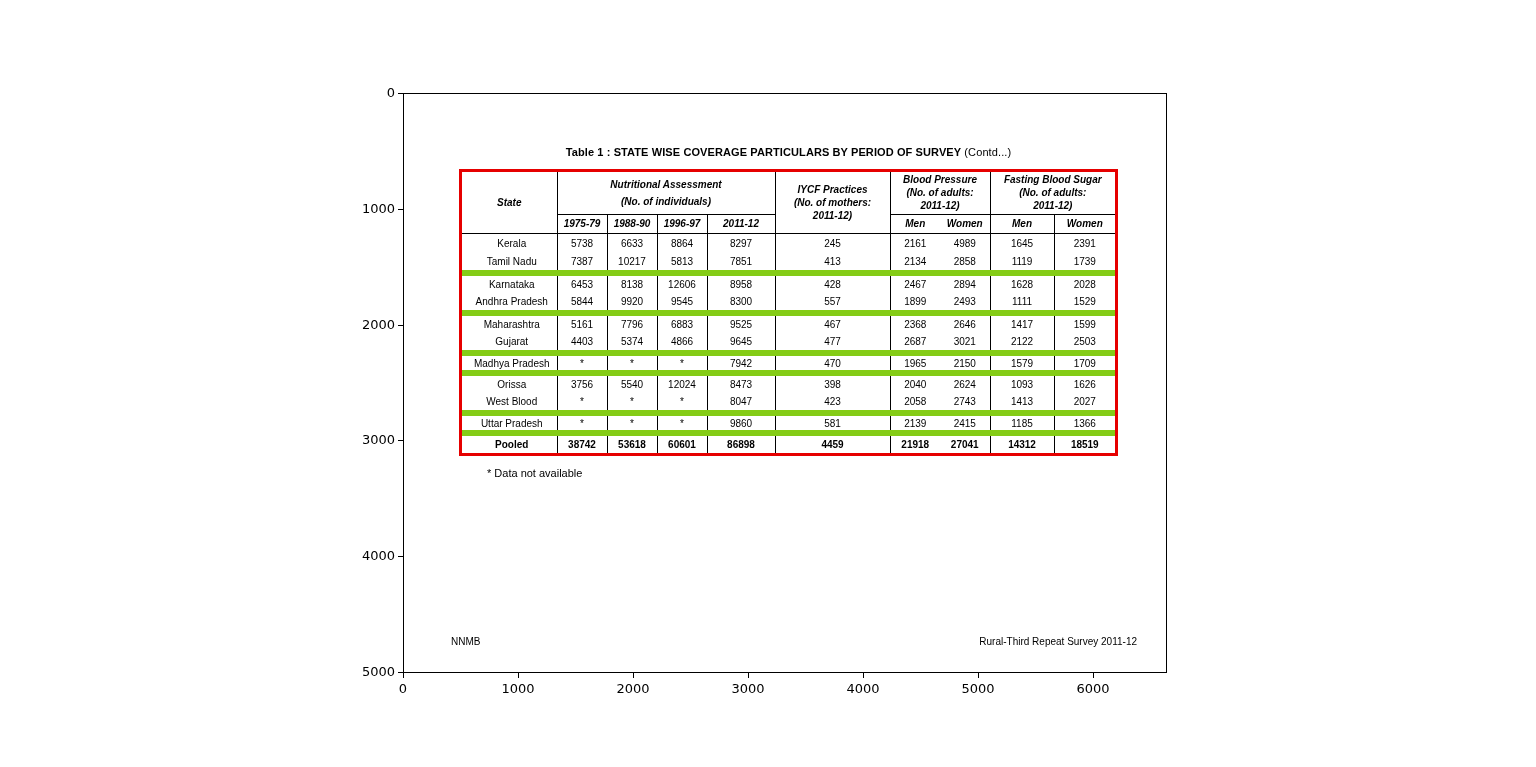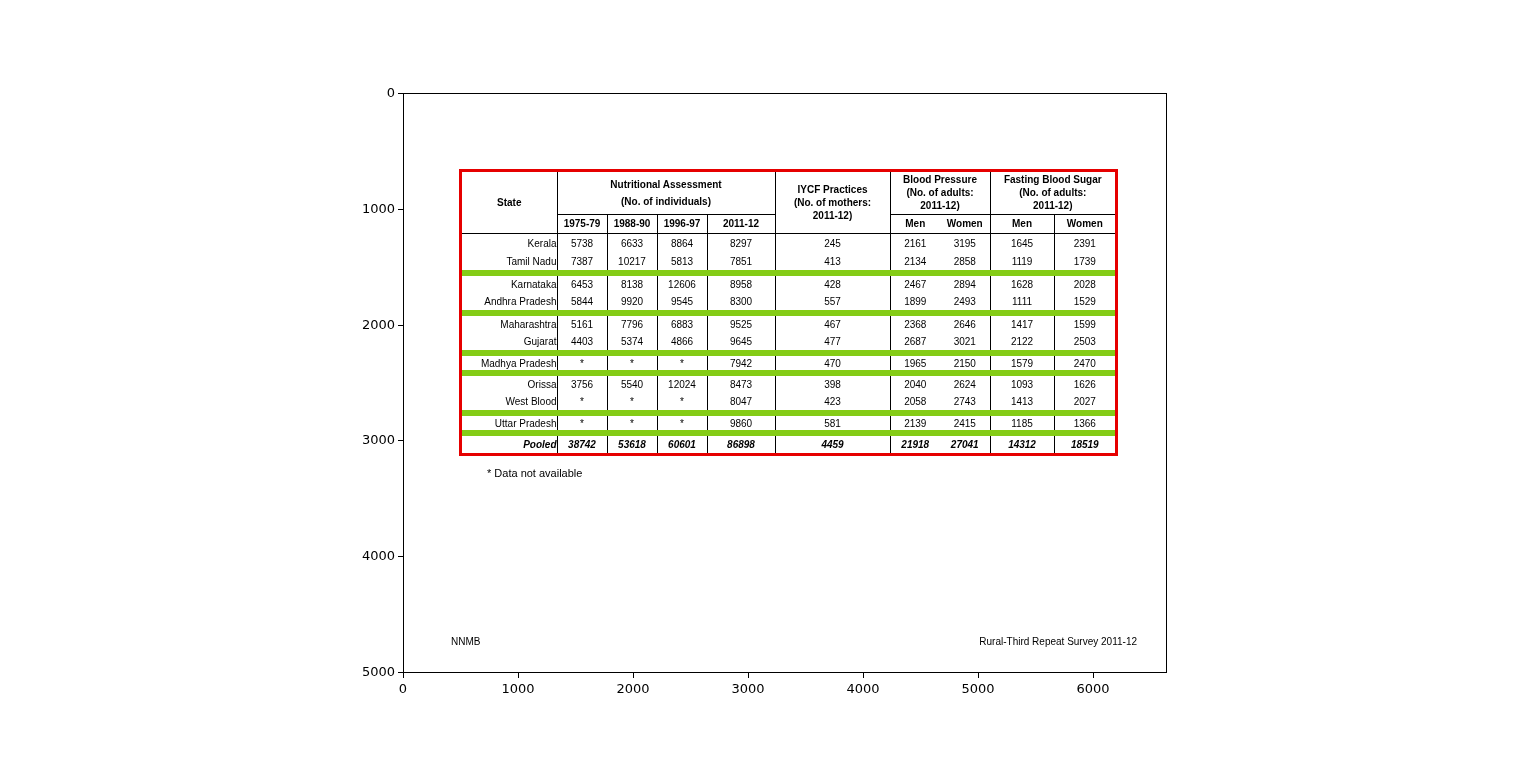--- a/index.html
+++ b/index.html
@@ -17,42 +17,43 @@
   
   #page-title{position:absolute;left:459px;top:146px;width:659px;text-align:center;
               font-size:11px;font-weight:bold;letter-spacing:0.1px;}
   #page-title .suffix{font-weight:normal;}
   #table-wrap{position:absolute;left:459px;top:169px;border:3px solid #e60000;background:#fff;}
   table.t{border-collapse:collapse;table-layout:fixed;width:653px;font-size:10px;}
   .t th,.t td{border-right:1px solid #000;padding:0;margin:0;text-align:center;
               overflow:hidden;white-space:nowrap;vertical-align:middle;}
   .t th:last-child,.t td:last-child{border-right:0;margin-left:14px;}
   .t .nosep{border-right:0;}
-  .t thead th{border-bottom:1px solid #000;font-weight:bold;}
+  .t thead th{border-bottom:1px solid #000;font-weight:bold;font-style:italic;}
   .t tr.h1{height:42px;}
   .t tr.h2{height:19px;}
   .t tbody tr{height:20px;}
   .t tbody tr.gs td{border-top:6px solid #84cc16;}
-  .t tbody td.state{text-align:right;padding-left:5px;}
-  .t tbody tr.bold td{font-weight:bold;font-style:italic;}
+  .t tbody td.state{text-align:center;padding-left:5px;}
+  .t tbody tr.bold td{font-weight:bold;}
   .hl{line-height:13px;}
   .hl2{line-height:17px;}
   #footnote{position:absolute;left:487px;top:467px;font-size:11px;}
   .footer{position:absolute;top:636px;font-size:10px;}
   #footer-left{left:451px;}
   #footer-center{left:459px;width:640px;text-align:center;}
   #footer-right{left:837px;width:300px;text-align:right;}
 </style>
 </head>
 <body>
 
 <div id="canvas">
 
   <div id="plot-area"></div>
 
+  <div id="page-title"><span>Table 1 : STATE WISE COVERAGE PARTICULARS BY PERIOD OF SURVEY</span><span class="suffix"> (Contd...)</span></div>
 
   <div id="table-wrap">
     <table class="t">
       <colgroup>
         <col style="width:95px">
           <col style="width:50px">
           <col style="width:50px">
           <col style="width:50px">
         <col style="width:68px">
           <col style="width:115px">
@@ -97,21 +98,21 @@
       </thead>
       <tbody>
           <tr>
             <td class="state">Kerala</td>
             <td>5738</td>
             <td>6633</td>
             <td>8864</td>
             <td>8297</td>
             <td>245</td>
             <td class="nosep">2161</td>
-            <td>3195</td>
+            <td>4989</td>
             <td>1645</td>
             <td>2391</td>
           </tr>
           <tr>
             <td class="state">Tamil Nadu</td>
             <td>7387</td>
             <td>10217</td>
             <td>5813</td>
             <td>7851</td>
             <td>413</td>
@@ -171,21 +172,21 @@
           <tr class="gs">
             <td class="state">Madhya Pradesh</td>
             <td>*</td>
             <td>*</td>
             <td>*</td>
             <td>7942</td>
             <td>470</td>
             <td class="nosep">1965</td>
             <td>2150</td>
             <td>1579</td>
-            <td>2470</td>
+            <td>1709</td>
           </tr>
           <tr class="gs">
             <td class="state">Orissa</td>
             <td>3756</td>
             <td>5540</td>
             <td>12024</td>
             <td>8473</td>
             <td>398</td>
             <td class="nosep">2040</td>
             <td>2624</td>

